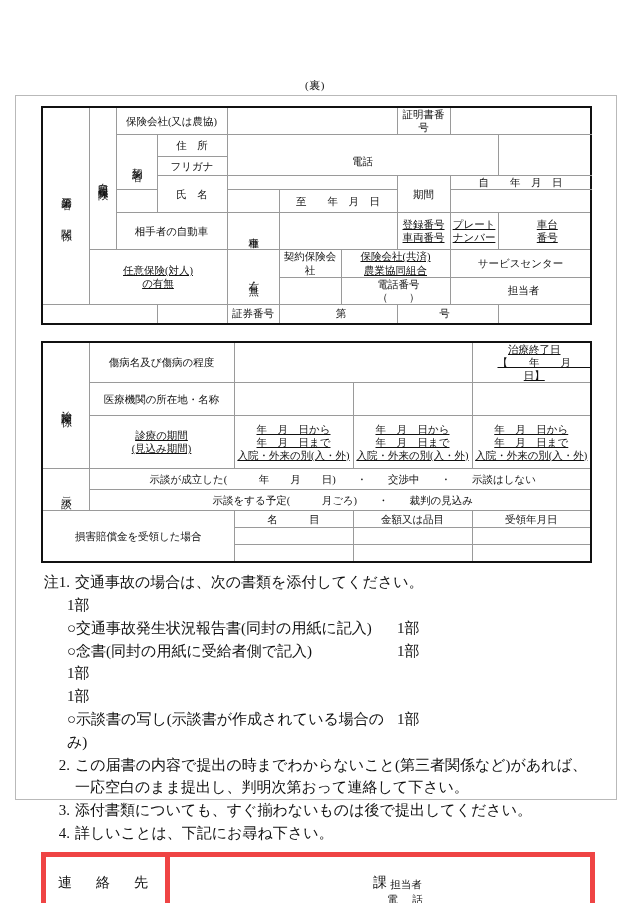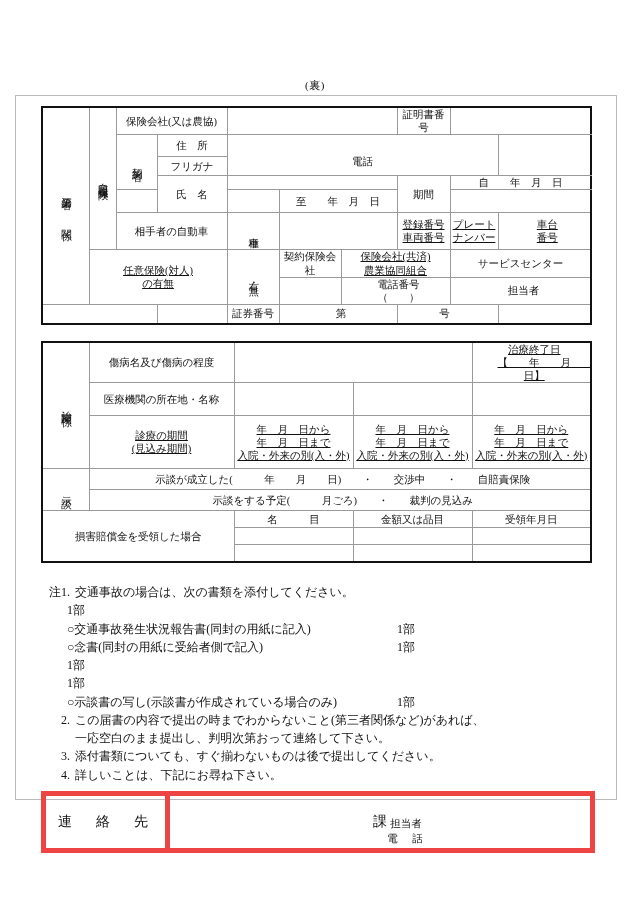--- a/index.html
+++ b/index.html
@@ -87,22 +87,22 @@
     margin: 0 auto;
     line-height: 1;
     letter-spacing: 1px;
     font-size: 10.5px;
   }
   .rel-gap { height: 16px; }
   .gap-md { height: 16px; }
 
   
   #notes {
-    margin-top: 20px;
-    font-size: 12px;
+    margin-top: 8px;
+    font-size: 15px;
     line-height: 1.52;
     color: #111;
   }
   .note-row { display: flex; }
   .note-num {
     width: 34px;
     flex: 0 0 34px;
     text-align: right;
     padding-right: 5px;
     box-sizing: border-box;
@@ -300,21 +300,21 @@
         <div>年　月　日から</div>
         <div>年　月　日まで</div>
         <div>入院・外来の別(入・外)</div>
       </td>
     </tr>
 
     <tr>
       <td class="tk-l" rowspan="2">
         <div class="vert">示談</div>
       </td>
-      <td class="tk-r lft" colspan="4" style="height:20px">示談が成立した(　　　年　　月　　日)　　・　　交渉中　　・　　自賠責保険</td>
+      <td class="tk-r lft" colspan="4" style="height:20px">示談が成立した(　　　年　　月　　日)　　・　　交渉中　　・　　示談はしない</td>
     </tr>
 
     <tr>
       <td class="tk-r lft" colspan="4" style="height:20px">示談をする予定(　　　月ごろ)　　・　　裁判の見込み</td>
     </tr>
 
     <tr>
       <td class="tk-l" colspan="2" rowspan="3">損害賠償金を受領した場合</td>
       <td style="height:16px">名　　　目</td>
       <td>金額又は品目</td>

